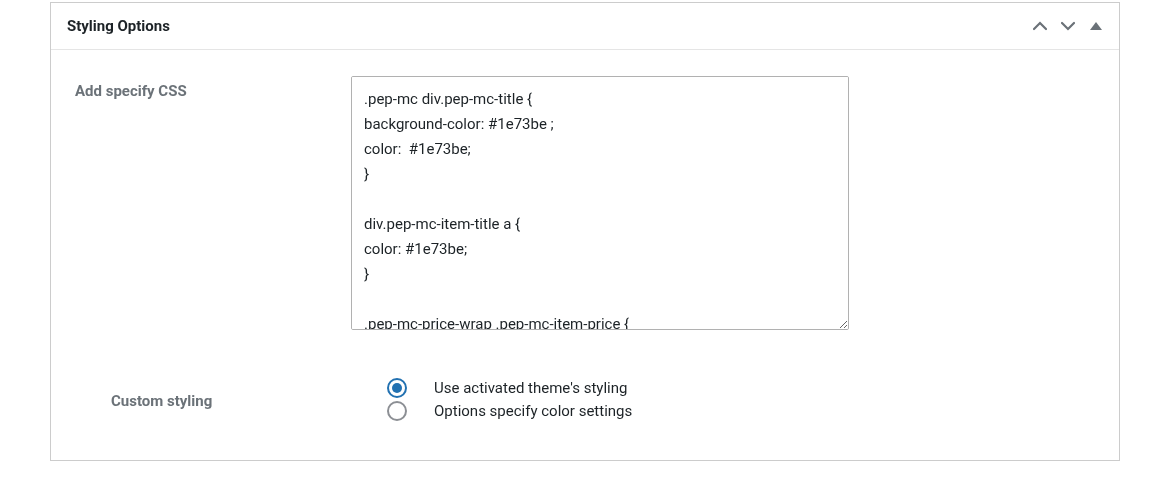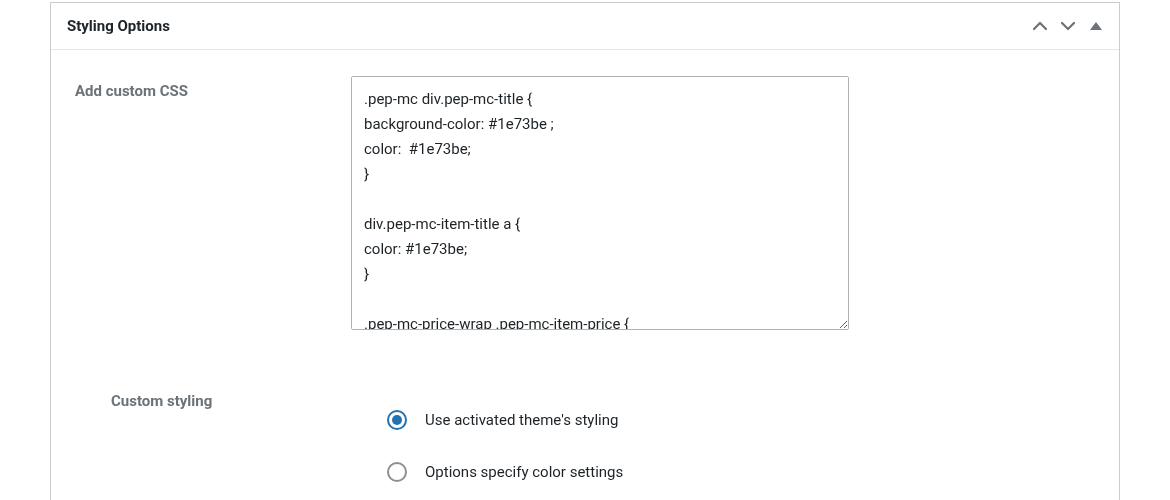--- a/index.html
+++ b/index.html
@@ -77,24 +77,23 @@
       resize: both;
       overflow-y: scroll;
       white-space: pre;
     }
     .radio-group {
       padding-top: 0;
     }
     .radio-option {
       display: flex;
       align-items: center;
-      gap: 18px;
+      gap: 27px;
       margin-bottom: 3px;
       cursor: pointer;
-      margin-top: 32px;
     }
     .radio-circle {
       width: 20px;
       height: 20px;
       border: 2px solid #8c8f94;
       border-radius: 50%;
       display: flex;
       align-items: center;
       justify-content: center;
       flex-shrink: 0;
@@ -142,21 +141,21 @@
       <span class="icon">
         <svg width="14" height="14" viewBox="0 0 14 14">
             <path d="M7 3 L13 11 L1 11 Z" fill="#6b7278"></path>
           </svg>
       </span>
     </div>
   </div>
 
   <div class="panel-body">
     <div class="field-row">
-      <div class="field-label">Add custom CSS</div>
+      <div class="field-label">Add specify CSS</div>
       <div class="field-control">
         <textarea class="css-textarea" style="">.pep-mc div.pep-mc-title {
 background-color: #1e73be ;
 color:  #1e73be;
 }
 
 div.pep-mc-item-title a {
 color: #1e73be;
 }
 

